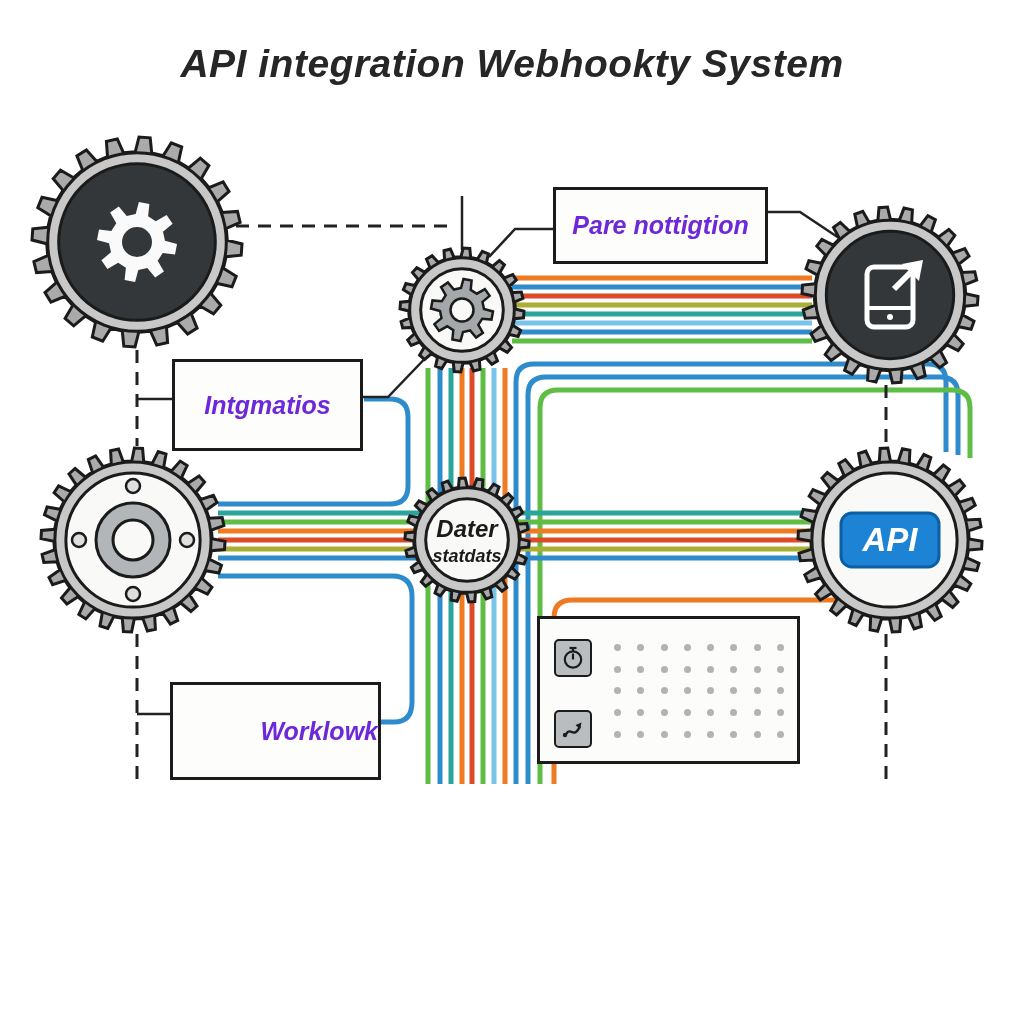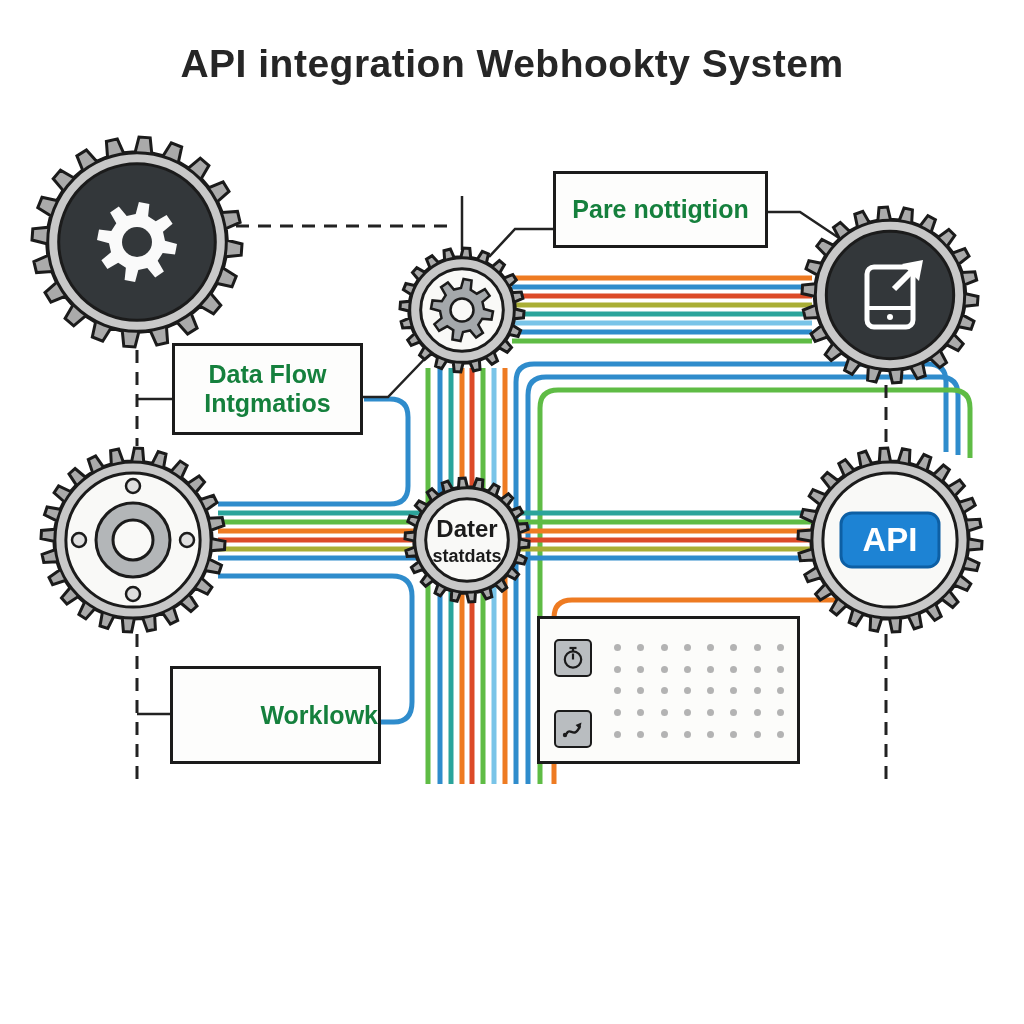--- a/index.html
+++ b/index.html
@@ -1,22 +1,22 @@
 <!DOCTYPE html>
 <html><head>
 <meta charset="utf-8">
 <style>
   html,body{margin:0;padding:0;background:#ffffff;font-family:"Liberation Sans",sans-serif;}
-  .stage{position:relative;width:1024px;height:784px;background:#ffffff;overflow:hidden;}
+  .stage{position:relative;width:1024px;height:784px;background:#ffffff;overflow:hidden;font-style:italic;}
   #diagram{position:absolute;left:0;top:0;z-index:1;}
   .title{position:absolute;top:42px;left:0;width:100%;text-align:center;
          font-size:39px;font-weight:bold;color:#262626;letter-spacing:.5px;z-index:2;}
-  .lbox{position:absolute;background:#fdfdfc;border:3px solid #1b1b1b;color:#15803d;
+  .lbox{position:absolute;background:#fdfdfc;border:3px solid #1b1b1b;color:#6d28d9;
         font-weight:bold;display:flex;flex-direction:column;justify-content:center;
-        z-index:2;box-sizing:border-box;}
+        z-index:2;box-sizing:border-box;margin-top:16px;}
   #box-notification{left:553px;top:171px;width:215px;height:77px;font-size:25px;text-align:center;}
   #box-dataflow{left:172px;top:343px;width:191px;height:92px;font-size:25px;text-align:center;line-height:1.15;}
   #box-workflow{left:170px;top:666px;width:211px;height:98px;font-size:25px;text-align:right;
                 padding-left:20px;line-height:1.12;}
   .panel{position:absolute;left:537px;top:616px;width:263px;height:148px;background:#fcfcfa;
          border:3px solid #1b1b1b;z-index:2;box-sizing:border-box;}
   .pbtn{position:absolute;left:14px;width:38px;height:38px;background:#b9bdc0;
         border:2.5px solid #1b1b1b;border-radius:5px;display:flex;align-items:center;
         justify-content:center;padding:0;cursor:pointer;box-sizing:border-box;}
   #pbtn-timer{top:20px;}
@@ -161,21 +161,20 @@
         <polygon points="850.5,859.7 833.1,853.9 831.3,857.1 845.0,869.3" fill="#b9bcbe" stroke="#1b1b1b" stroke-width="2"></polygon>
         <circle cx="885" cy="886" r="23" fill="#f9f9f7" stroke="#1b1b1b" stroke-width="3"></circle>
       </g>
     </svg>
 
   <div class="lbox" id="box-notification">
     <span>Pare nottigtion</span>
   </div>
 
   <div class="lbox" id="box-dataflow">
-    <span>Data Flow</span>
     <span>Intgmatios</span>
   </div>
 
   <div class="lbox" id="box-workflow">
     <span>Worklowk</span>
   </div>
 
   <div class="panel">
     <button class="pbtn" id="pbtn-timer">
       <svg width="26" height="26" viewBox="0 0 26 26">

